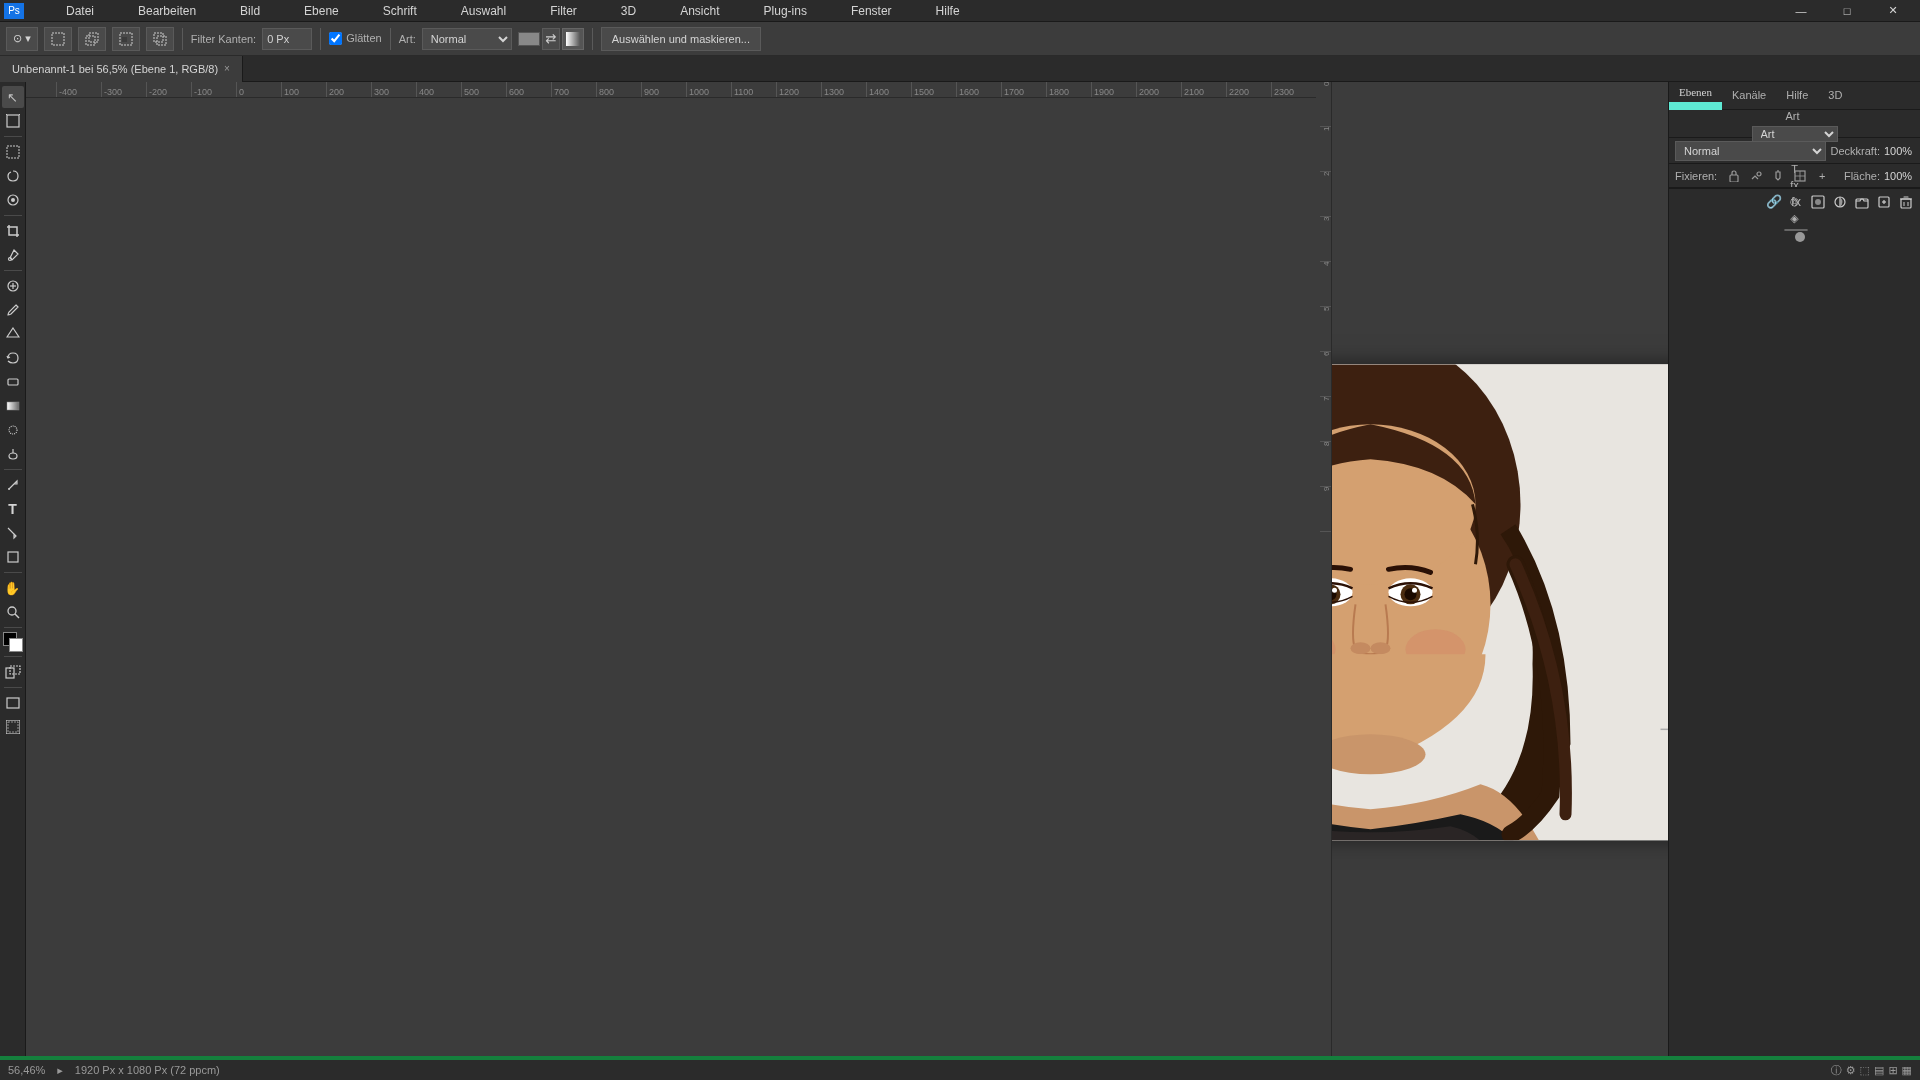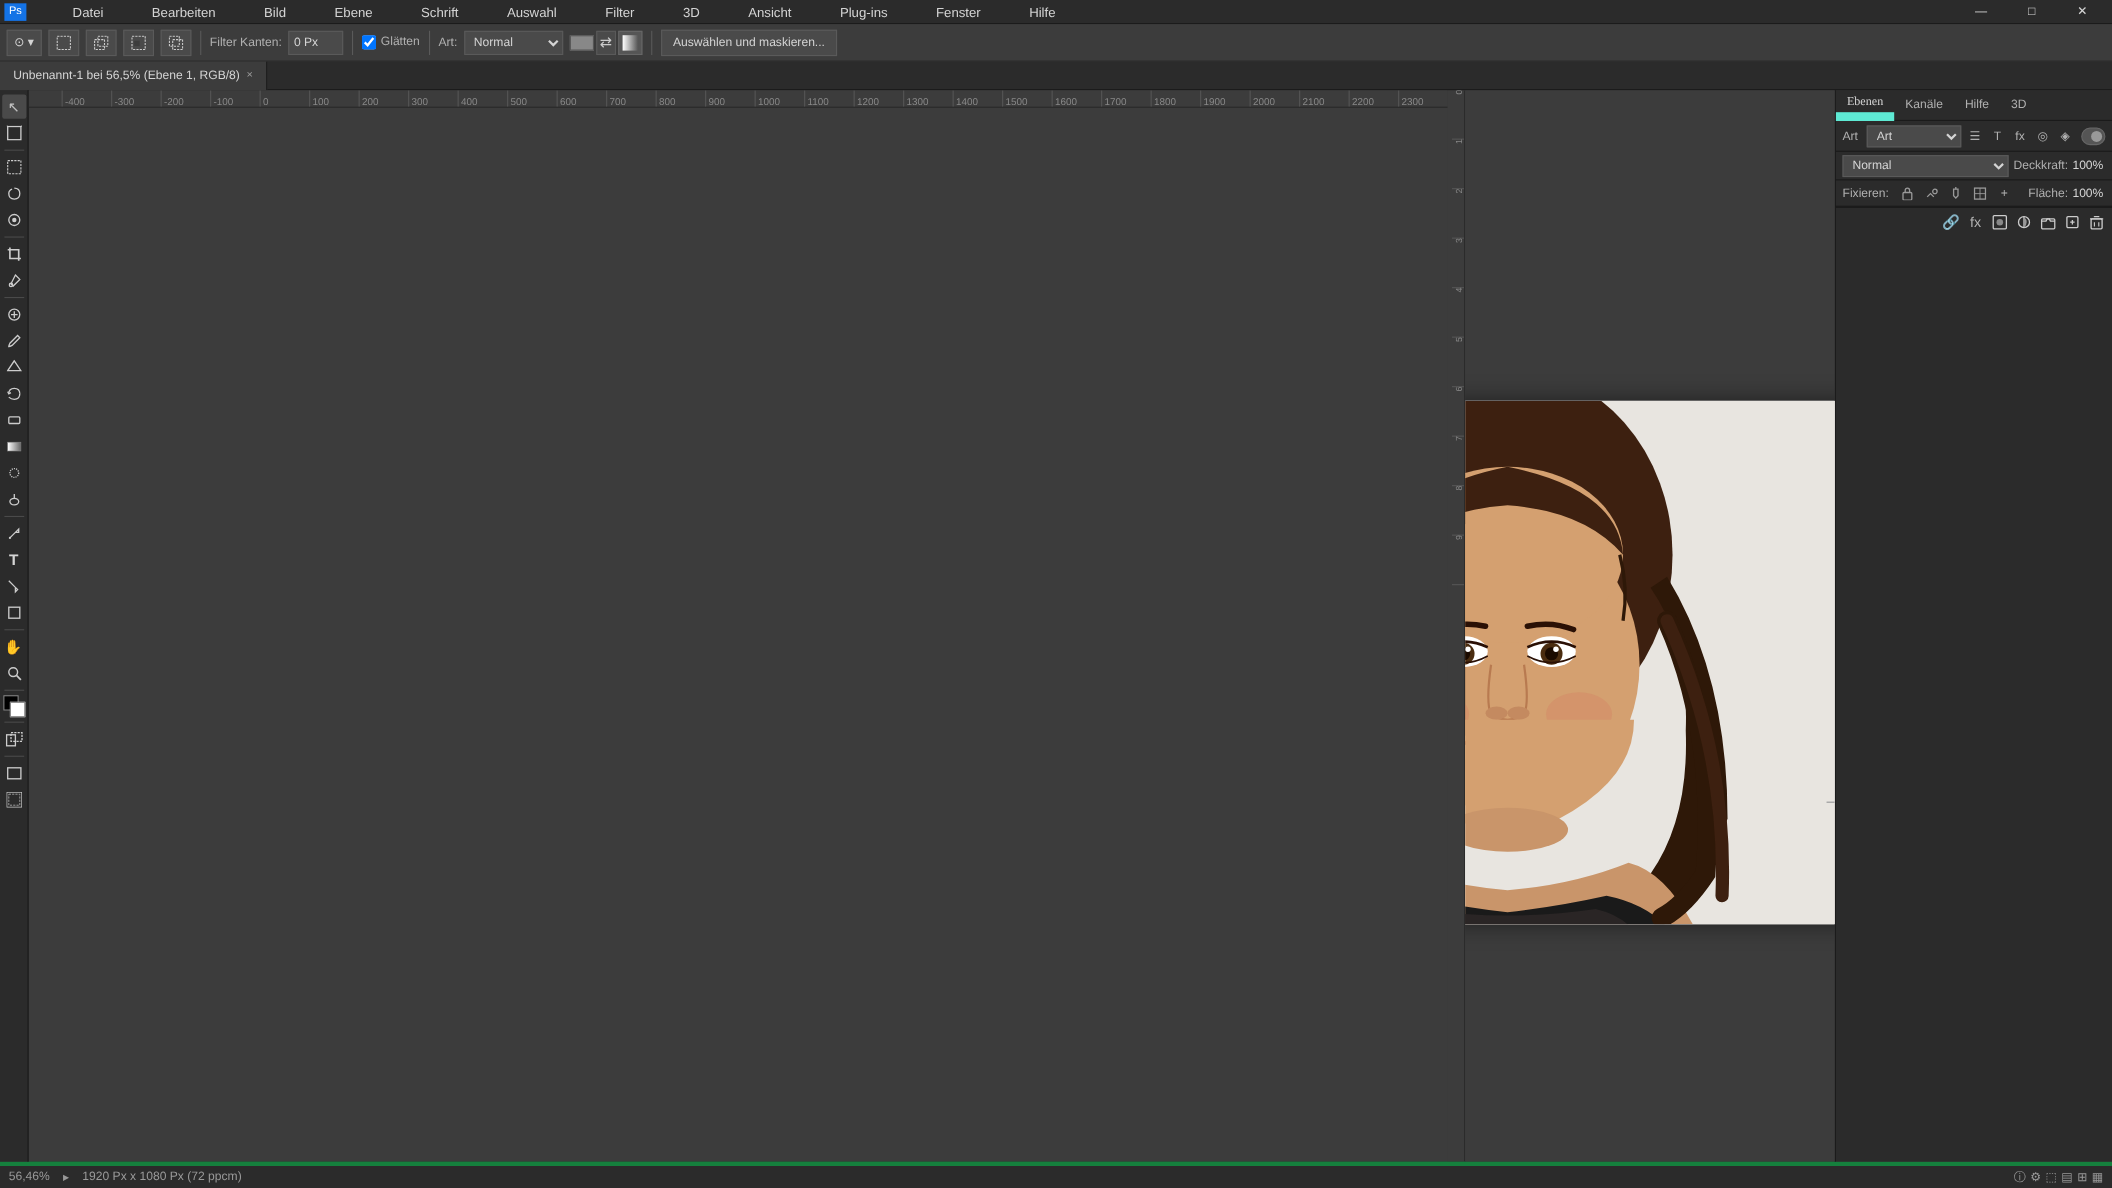--- a/index.html
+++ b/index.html
@@ -319,20 +319,21 @@
       display: flex;
       flex-direction: column;
     }
     #layers-top-bar {
       height: 28px;
       display: flex;
       align-items: center;
       padding: 0 6px;
       gap: 4px;
       border-bottom: 1px solid #1a1a1a;
+      flex-direction: column;
     }
     .layers-label {
       font-size: 11px;
       color: #b0b0b0;
       margin-right: 4px;
     }
     .layers-select {
       height: 20px;
       background: #4a4a4a;
       border: 1px solid #5a5a5a;

